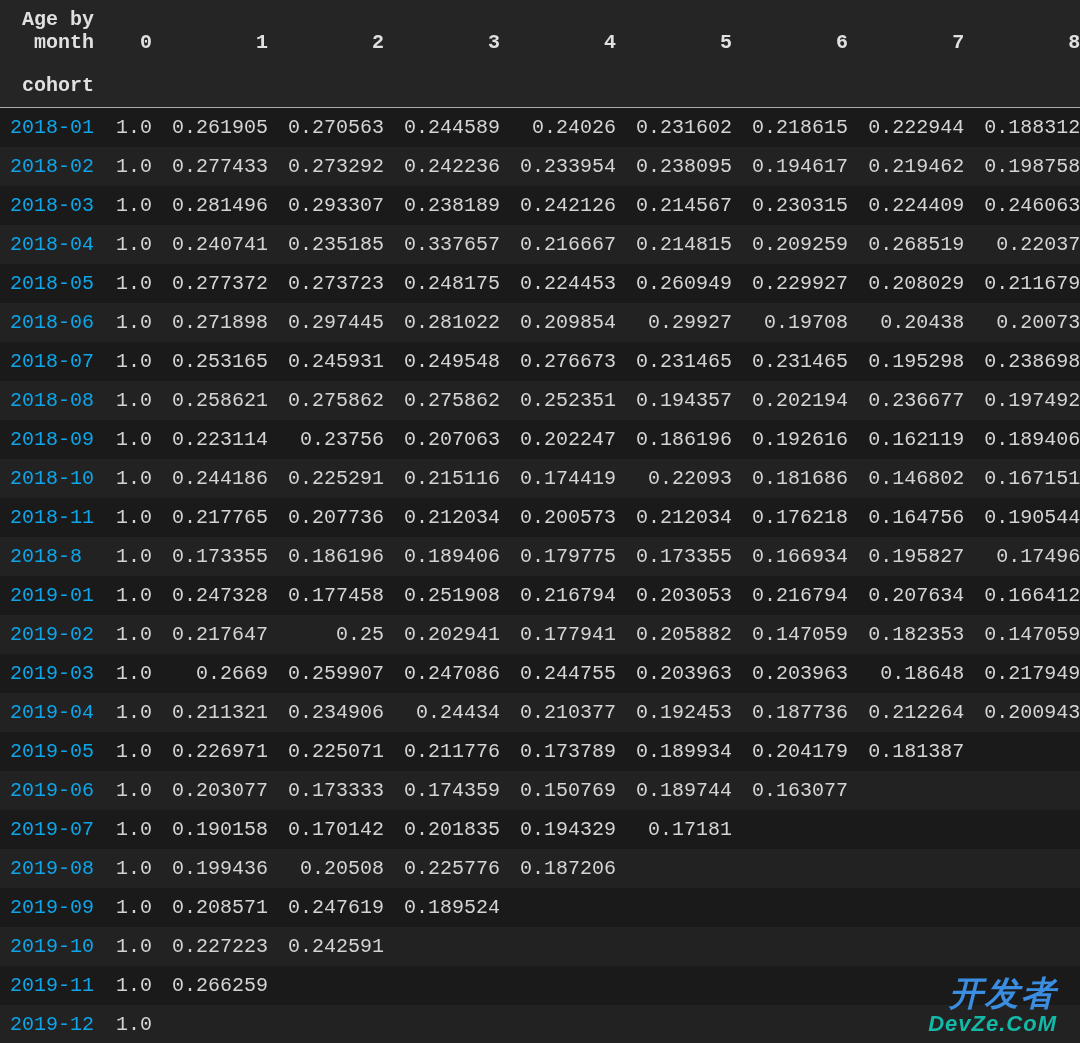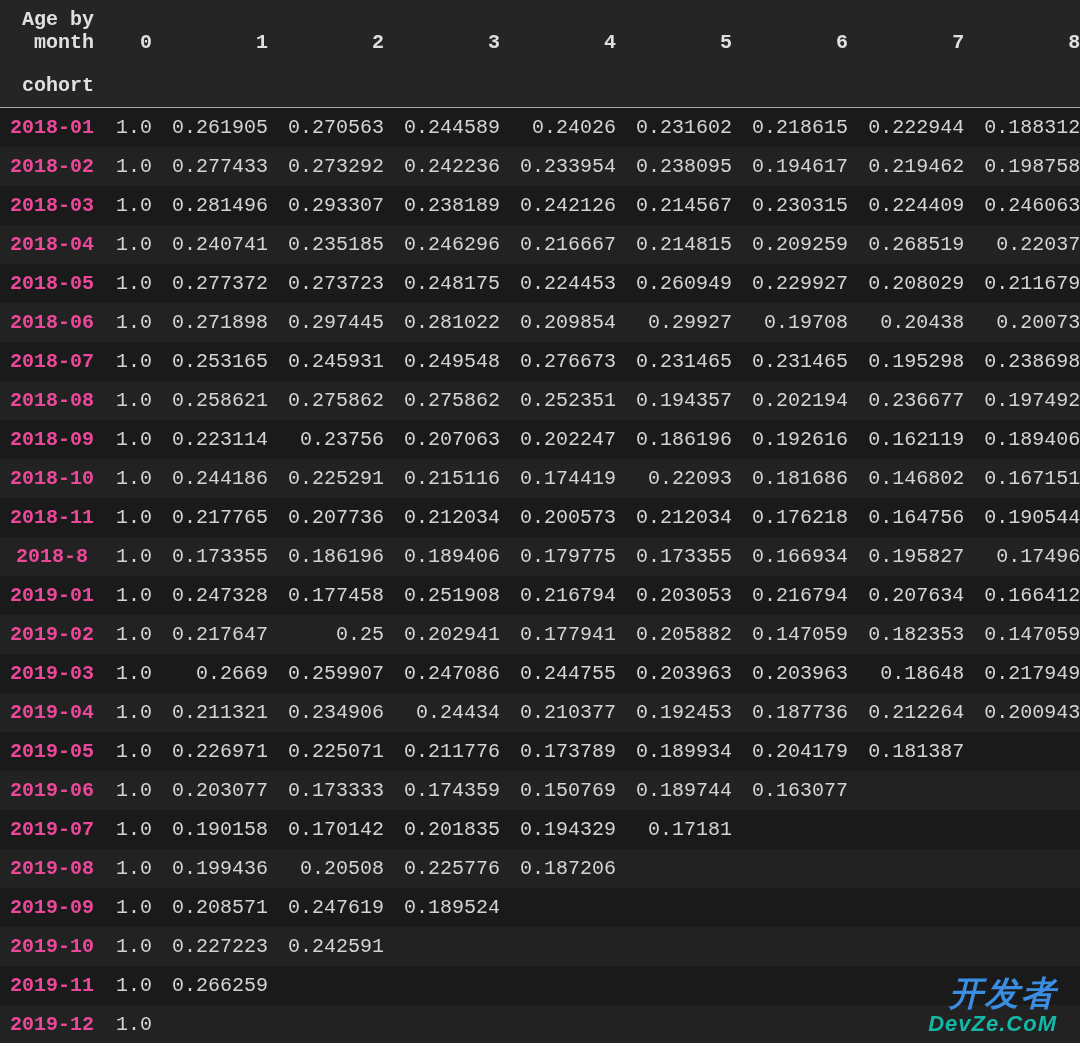--- a/index.html
+++ b/index.html
@@ -50,23 +50,23 @@
       border-bottom: 1px solid #aaa;
     }
     tbody tr:nth-child(odd) {
       background-color: #1a1a1a;
     }
     tbody tr:nth-child(even) {
       background-color: #222;
     }
     tbody th {
       padding: 8px 12px 8px 10px;
-      text-align: center;
-      font-weight: bold;
-      color: #ec4899;
+      text-align: left;
+      font-weight: normal;
+      color: #0ea5e9;
       white-space: nowrap;
     }
     tbody td {
       padding: 8px 10px;
       text-align: right;
       color: #d4d4d4;
       white-space: nowrap;
     }
     .watermark {
       position: fixed;
@@ -155,21 +155,21 @@
           <td>0.214567</td>
           <td>0.230315</td>
           <td>0.224409</td>
           <td>0.246063</td>
         </tr>
         <tr>
           <th>2018-04</th>
           <td>1.0</td>
           <td>0.240741</td>
           <td>0.235185</td>
-          <td>0.246296</td>
+          <td>0.337657</td>
           <td>0.216667</td>
           <td>0.214815</td>
           <td>0.209259</td>
           <td>0.268519</td>
           <td>0.22037</td>
         </tr>
         <tr>
           <th>2018-05</th>
           <td>1.0</td>
           <td>0.277372</td>

